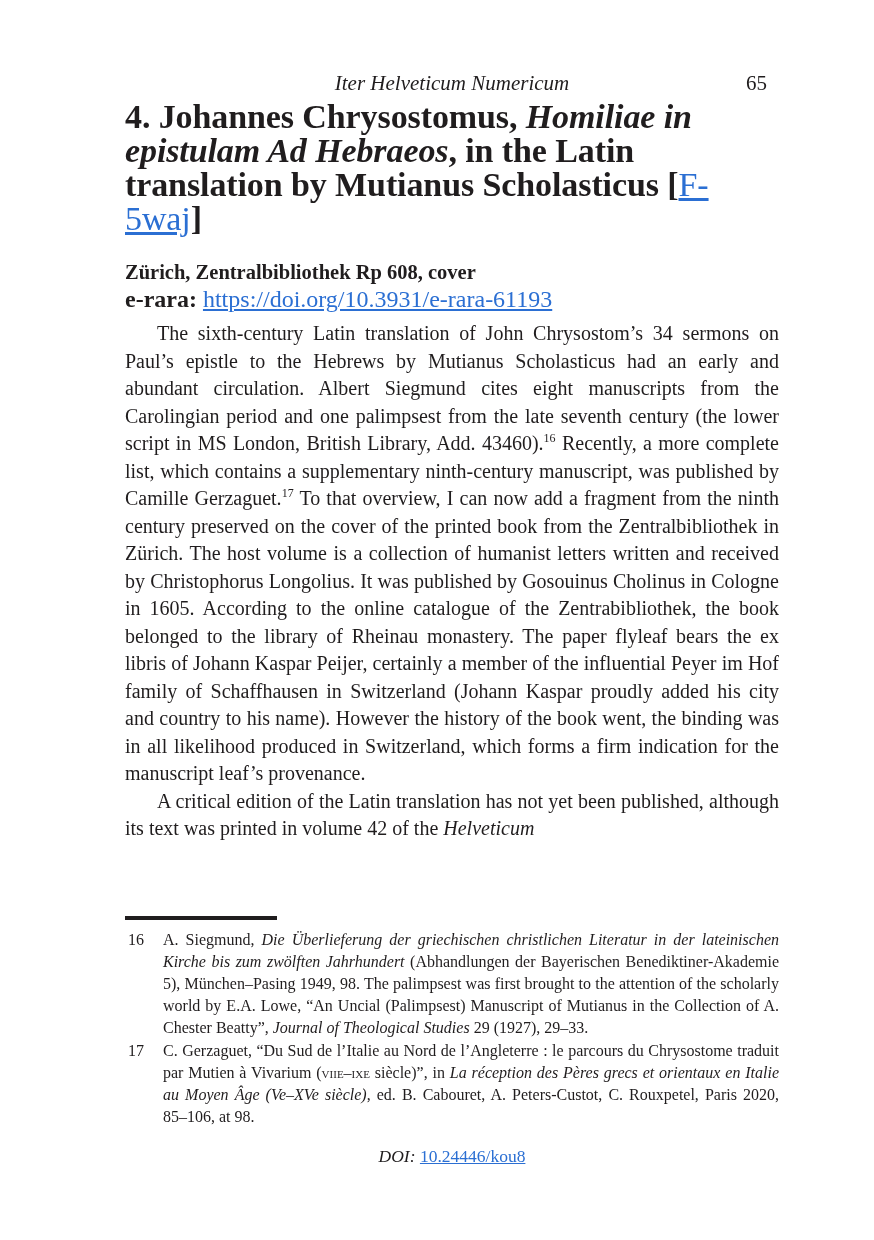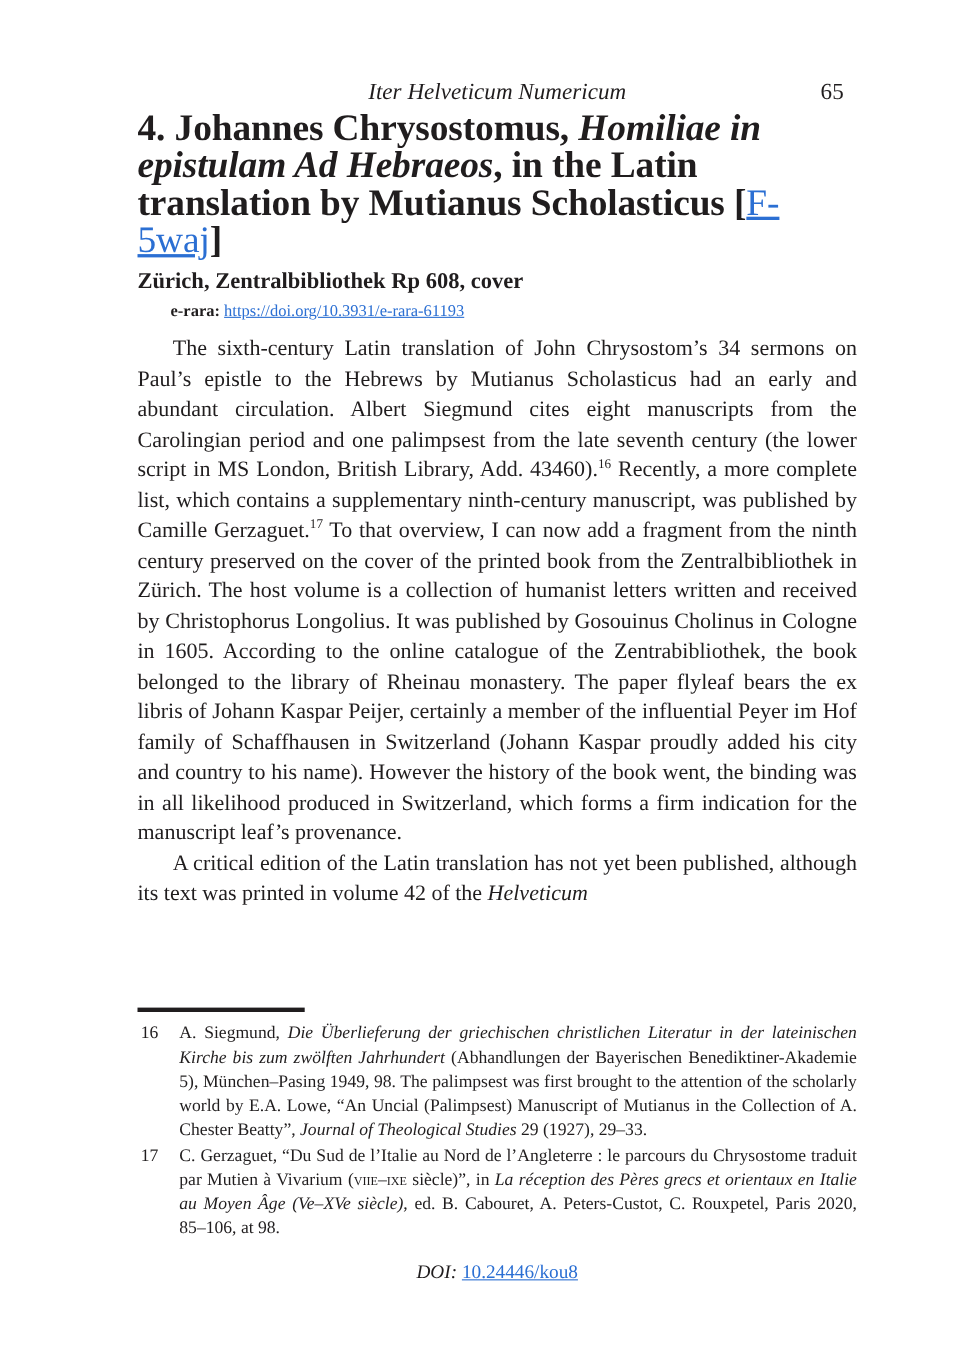--- a/index.html
+++ b/index.html
@@ -37,29 +37,28 @@
   
   .heading {
     font-size:34px;
     font-weight:bold;
     line-height:34px;
     letter-spacing:-0.1px;
   }
   .heading .link { font-weight:normal; }
 
   .shelfmark {
-    margin-top:7px;
+    margin-top:23px;
     font-size:20.5px;
     font-weight:bold;
     line-height:27px;
   }
   .erara-line {
-    font-size:15px;
+    font-size:24px;
     line-height:27px;
-    margin-left:30px;
   }
   .erara-line b { font-weight:bold; }
 
   
   .body-block { margin-top:7px; }
   .body-para {
     font-size:20px;
     line-height:27.5px;
     text-align:justify;
     text-indent:32px;

